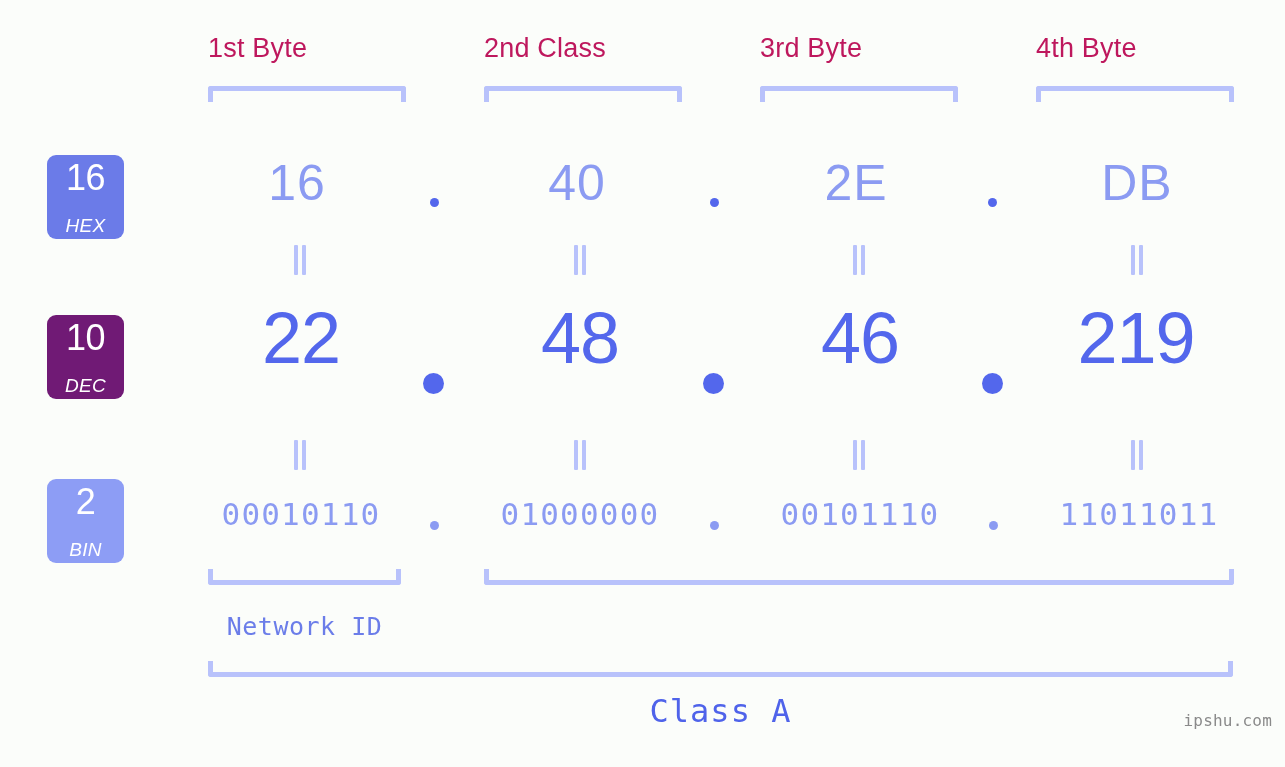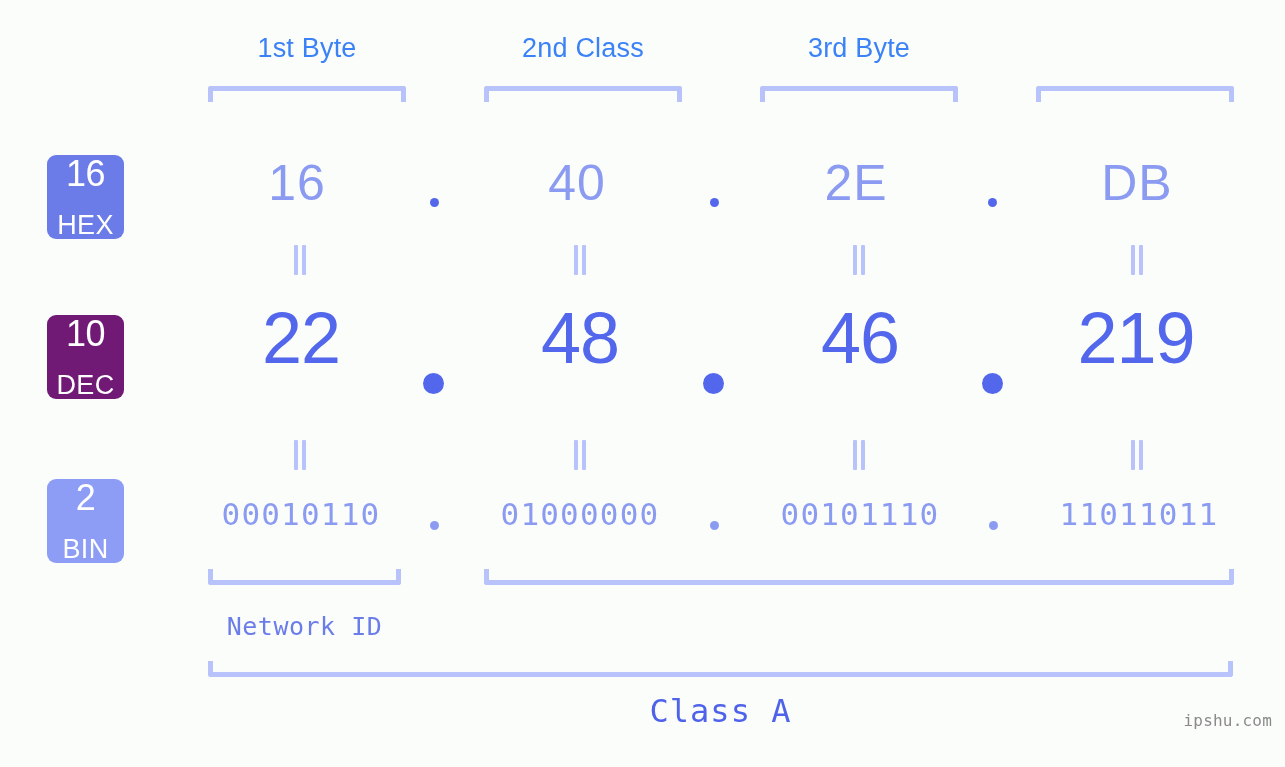--- a/index.html
+++ b/index.html
@@ -20,25 +20,25 @@
     position: relative;
     width: 1285px;
     height: 767px;
   }
 
   
   .byte-label {
     position: absolute;
     top: 33px;
     width: 198px;
-    text-align: center;
+    text-align: left;
     font-family: "Liberation Sans", sans-serif;
     font-size: 27px;
     font-weight: 400;
-    color: #3b82f6;
+    color: #be185d;
     letter-spacing: 0.2px;
     white-space: nowrap;
   }
 
   
   .bracket {
     position: absolute;
     height: 16px;
     box-sizing: border-box;
     border: 5px solid #b8c2fb;
@@ -67,24 +67,25 @@
     justify-content: center;
     color: #ffffff;
     line-height: 1;
   }
   .badge .num {
     font-size: 36px;
     font-weight: 400;
     letter-spacing: -0.5px;
   }
   .badge .sys {
-    font-size: 27px;
+    font-size: 19px;
     font-weight: 400;
     margin-top: 20px;
     letter-spacing: 0.3px;
+    font-style: italic;
   }
 
   
   .cell {
     position: absolute;
     width: 198px;
     text-align: center;
     white-space: nowrap;
     line-height: 1;
   }
@@ -182,20 +183,21 @@
   }
 </style>
 </head>
 <body>
 
 <div id="stage">
 
   <div class="byte-label" style="left:208px">1st Byte</div>
   <div class="byte-label" style="left:484px">2nd Class</div>
   <div class="byte-label" style="left:760px">3rd Byte</div>
+  <div class="byte-label" style="left:1036px">4th Byte</div>
 
   <div class="bracket down" style="left:208px;  top:86px; width:198px"></div>
   <div class="bracket down" style="left:484px;  top:86px; width:198px"></div>
   <div class="bracket down" style="left:760px;  top:86px; width:198px"></div>
   <div class="bracket down" style="left:1036px; top:86px; width:198px"></div>
 
   <div class="badge" style="top:155px; background:#6b7be8">
     <span class="num">16</span>
     <span class="sys">HEX</span>
   </div>

